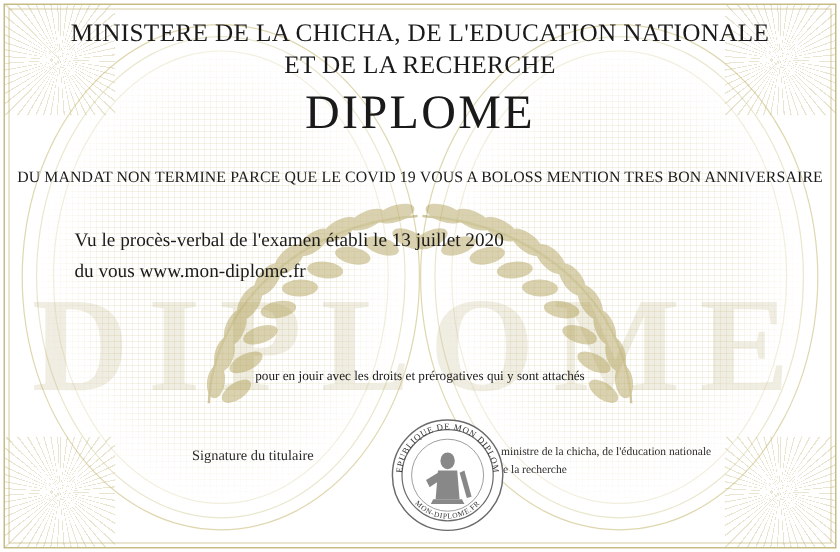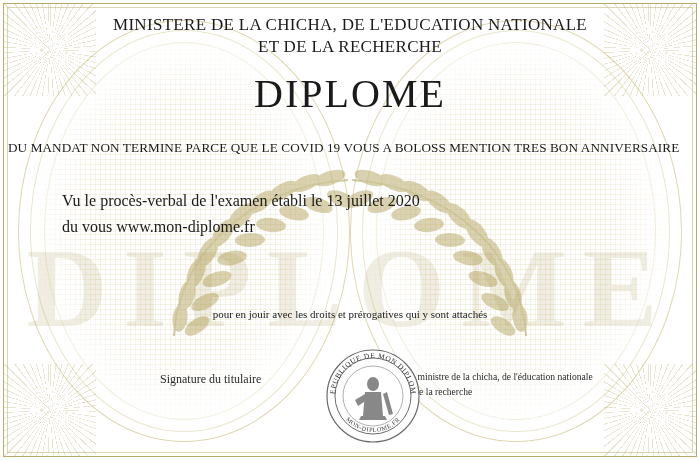--- a/index.html
+++ b/index.html
@@ -100,40 +100,40 @@
   }
 
   
   .content { position: relative; z-index: 5; }
 
   .ministry {
     position: absolute;
     left: 0; right: 0;
     top: 14px;
     text-align: center;
-    font-size: 17px;
+    font-size: 21px;
     letter-spacing: 0.3px;
     line-height: 1.28;
   }
   .ministry .l2 { display: block; }
 
   .title {
     position: absolute;
     left: 0; right: 0;
     top: 70px;
     text-align: center;
     font-size: 40px;
     letter-spacing: 2px;
   }
 
   .subtitle {
     position: absolute;
     left: 8px; right: 8px;
     top: 140px;
-    text-align: left;
+    text-align: center;
     font-size: 13.2px;
     letter-spacing: 0.1px;
     white-space: nowrap;
   }
 
   .body {
     position: absolute;
     left: 62px;
     top: 188px;
     width: 580px;

